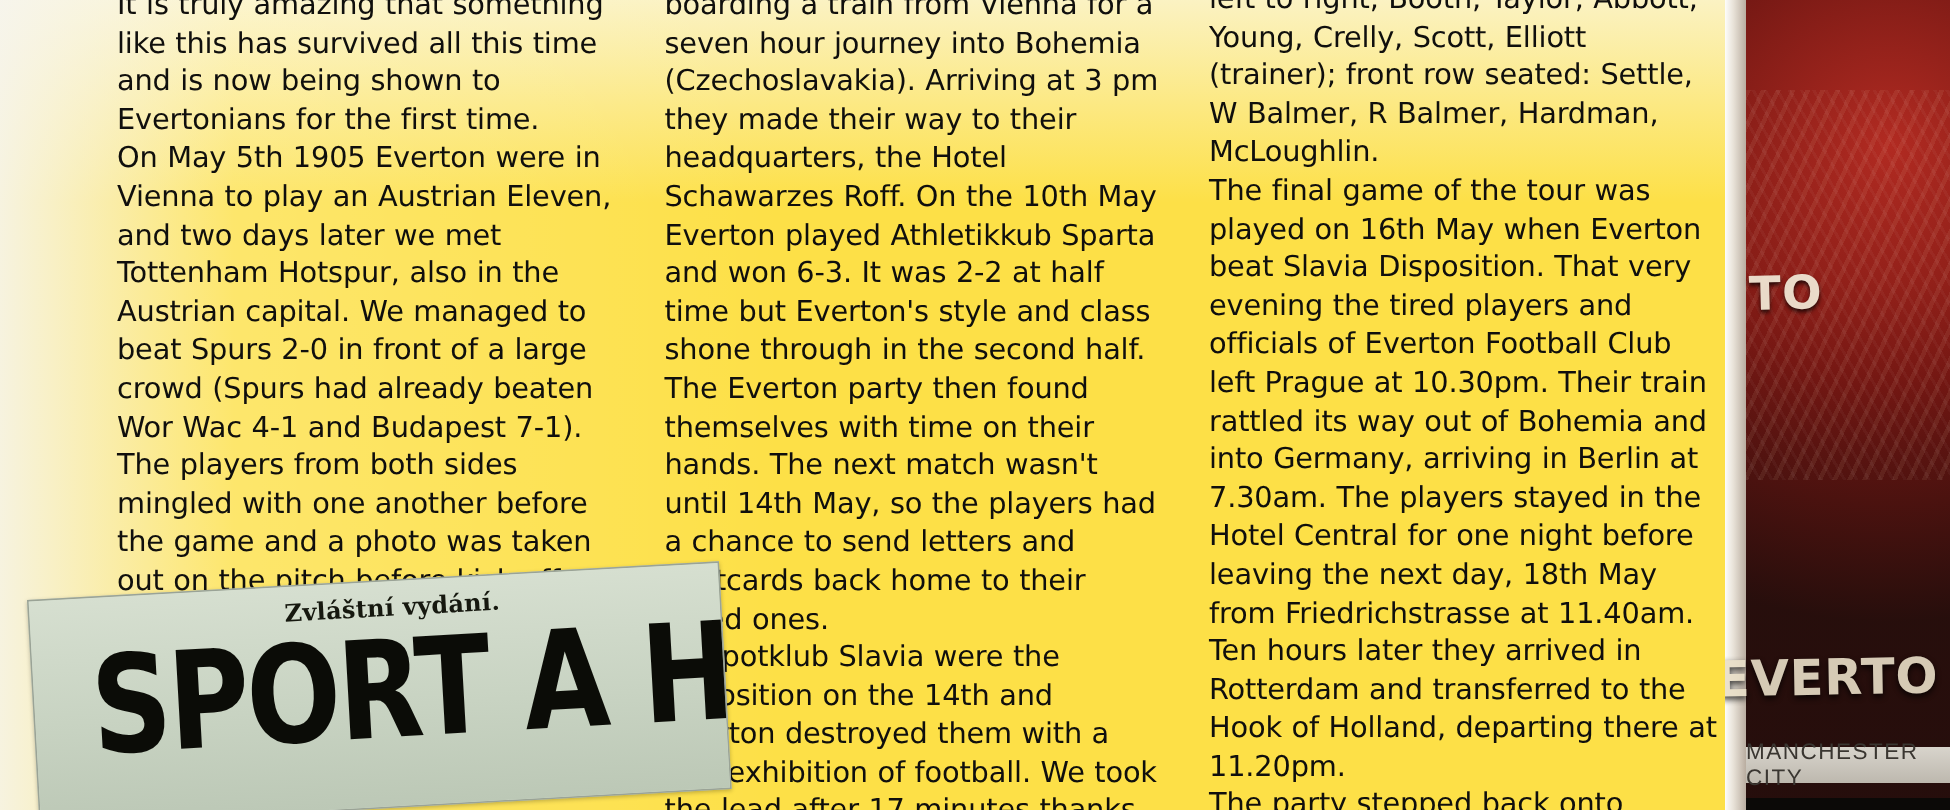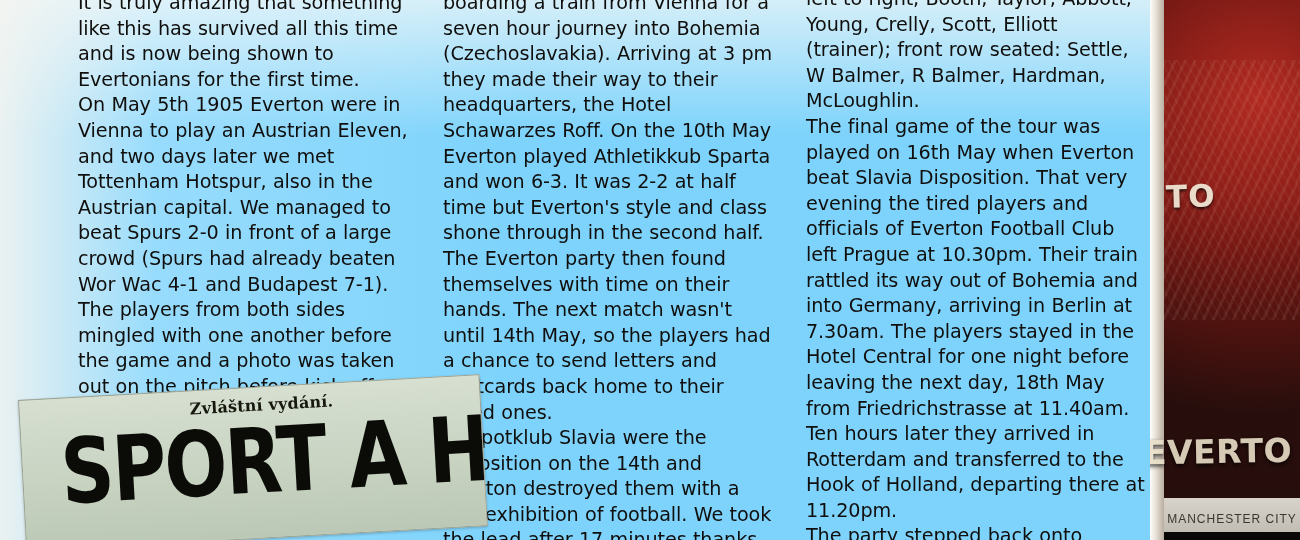--- a/index.html
+++ b/index.html
@@ -10,21 +10,21 @@
     width: 1300px;
     height: 540px;
     background: #ffffff;
     font-family: "DejaVu Sans", sans-serif;
     overflow: hidden;
     position: relative;
   }
   .page {
     position: absolute;
     inset: 0;
-    background: #7dd3fc;
+    background: #fde047;
   }
   
   .paper-tint {
     position: absolute;
     inset: 0;
     background:
       linear-gradient(90deg, rgba(246,245,240,0.9) 0%, rgba(255,255,255,0.2) 12%, rgba(255,255,255,0) 40%),
       linear-gradient(180deg, rgba(250,250,247,0.7) 0%, rgba(255,255,255,0) 25%);
     pointer-events: none;
   }
@@ -105,24 +105,24 @@
     text-shadow: 0 2px 4px rgba(0,0,0,0.85);
     transform: rotate(-1deg);
     white-space: nowrap;
     opacity: 0.9;
   }
   .photo-caption-strip {
     position: absolute;
     left: 14px;
     right: 0;
     top: 498px;
-    height: 41px;
+    height: 24px;
     background: linear-gradient(180deg, #d8d4cc 0%, #bdb8ae 100%);
     color: #3a3631;
-    font-size: 12px;
+    font-size: 15px;
     letter-spacing: 1px;
     display: flex;
     align-items: center;
     justify-content: center;
     font-family: "Liberation Sans", sans-serif;
   }
   .photo-bottom-black {
     position: absolute;
     left: 14px; right: 0; bottom: 0; height: 8px;
     background: #0b0907;

